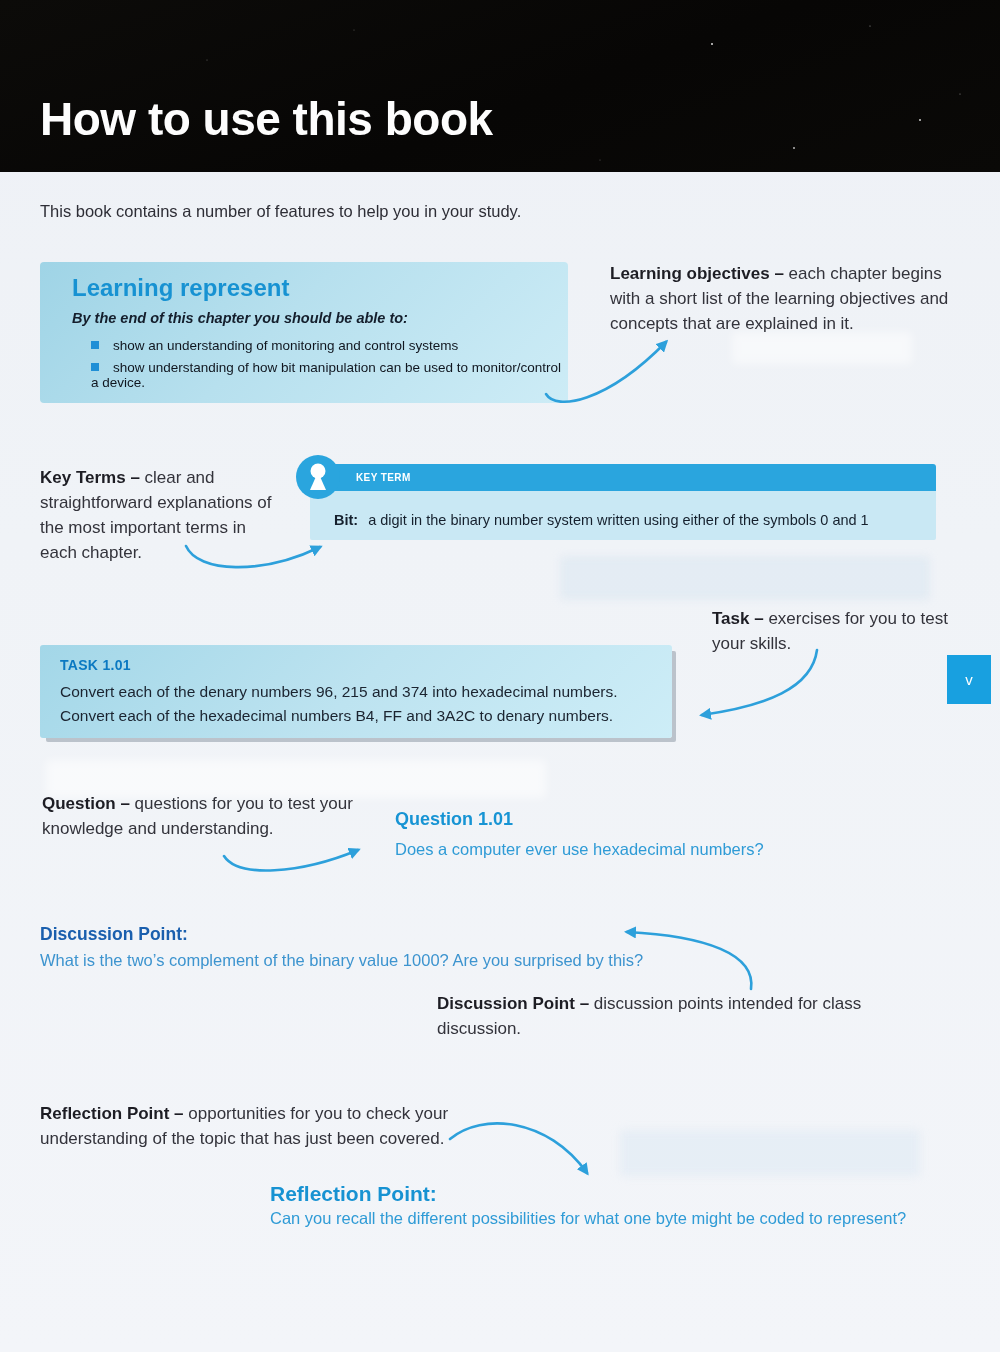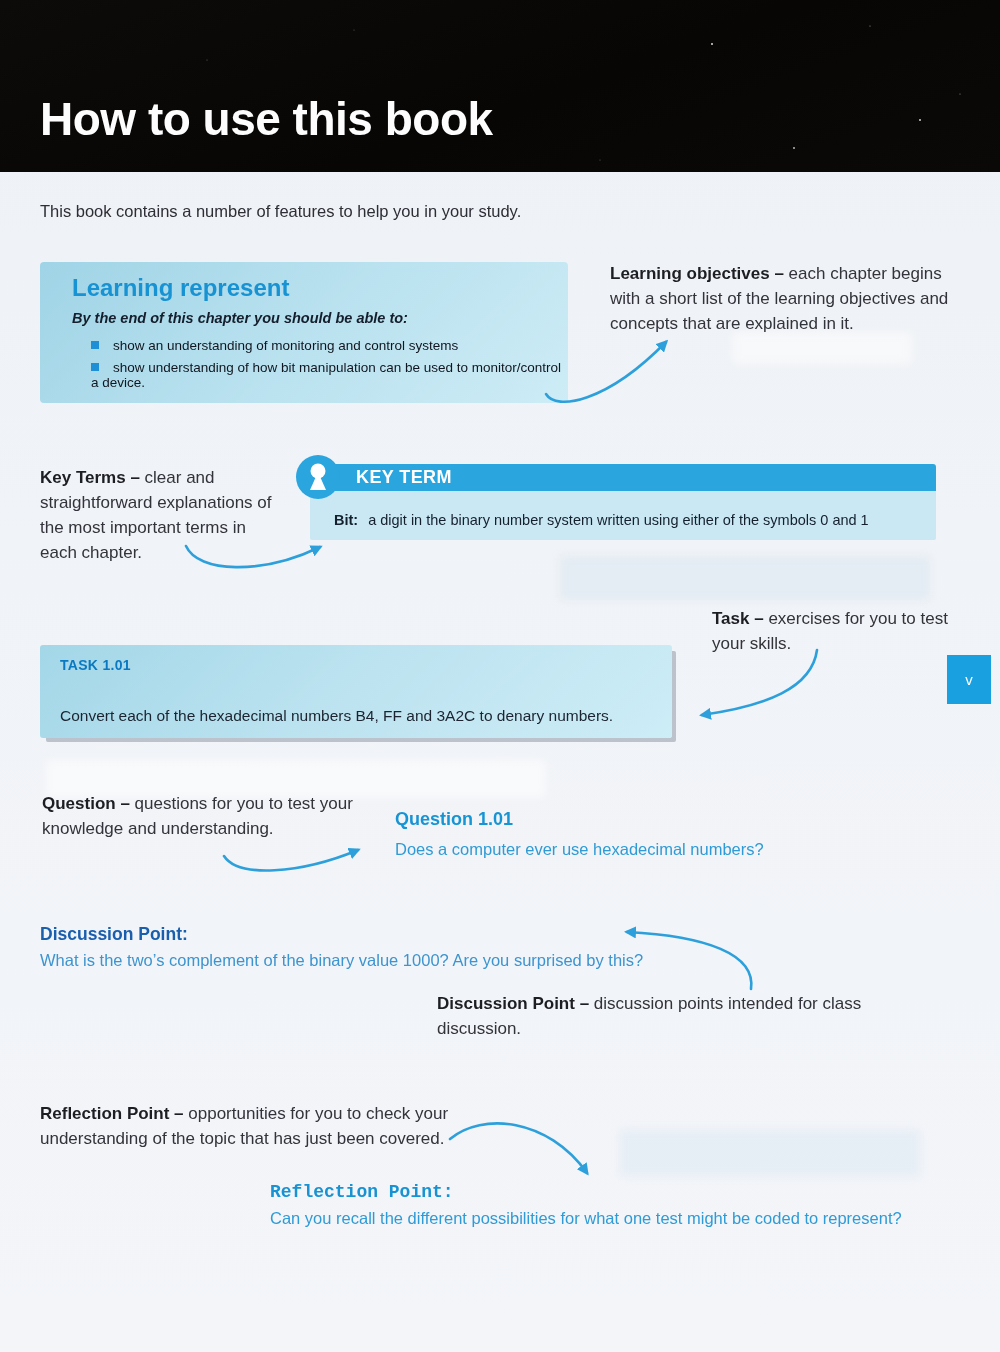--- a/index.html
+++ b/index.html
@@ -59,21 +59,21 @@
   .lo-bullet{position:absolute;left:34px;font-size:13.5px;color:#10161f;padding-left:17px;}
   .lo-bullet .sq{
     display:inline-block;width:8px;height:8px;background:#1f8fd6;
     margin-right:14px;vertical-align:1px;
   }
   .lo-b1{top:76px;} .lo-b2{top:98px;}
   
   .kt-box{position:absolute;left:310px;top:464px;width:626px;}
   .kt-header{
     height:27px;background:#2aa5de;border-radius:3px 3px 0 0;
-    color:#ffffff;font-size:18px;font-weight:700;letter-spacing:.4px;
+    color:#ffffff;font-size:10px;font-weight:700;letter-spacing:.4px;
     line-height:27px;padding-left:46px;box-sizing:border-box;
   }
   .kt-body{
     background:#c9e8f4;min-height:40px;border-radius:0 0 2px 2px;
     font-size:14.5px;color:#15202d;padding:21px 18px 12px 24px;box-sizing:border-box;
   }
   .kt-body b{margin-right:10px;}
   .kt-icon{position:absolute;left:-15px;top:-10px;width:46px;height:46px;}
   
   .task-box{
@@ -100,21 +100,21 @@
   .disc-title{
     position:absolute;left:40px;top:924px;
     font-size:17.5px;font-weight:700;color:#1a5fae;
   }
   .disc-text{
     position:absolute;left:40px;top:951px;
     font-size:16.5px;color:#3d94cf;
   }
   .refl-title{
     position:absolute;left:270px;top:1182px;
-    font-size:18px;font-weight:700;color:#1792d2;font-family:Liberation Mono, monospace;
+    font-size:21px;font-weight:700;color:#1792d2;
   }
   .refl-text{
     position:absolute;left:270px;top:1209px;width:660px;
     font-size:16.5px;color:#2f9bd6;
   }
   
   .page-tab{
     position:absolute;left:947px;top:655px;width:44px;height:49px;
     background:#18a0e0;color:#ffffff;font-size:15px;
     display:flex;align-items:center;justify-content:center;
@@ -171,20 +171,21 @@
       <b>Bit:</b><span>a digit in the binary number system written using either of the symbols 0 and 1</span>
     </div>
   </div>
 
   <div class="annotation" style="left:712px;top:607px;width:238px;">
     <b>Task – </b><span>exercises for you to test your skills.</span>
   </div>
 
   <div class="task-box">
     <div class="task-title">TASK 1.01</div>
+    <div class="task-line task-l1">Convert each of the denary numbers 96, 215 and 374 into hexadecimal numbers.</div>
     <div class="task-line task-l2">Convert each of the hexadecimal numbers B4, FF and 3A2C to denary numbers.</div>
   </div>
 
   <div class="page-tab">v</div>
 
   <div class="annotation" style="left:42px;top:792px;width:322px;">
     <b>Question – </b><span>questions for you to test your knowledge and understanding.</span>
   </div>
 
   <div class="q-title">Question 1.01</div>
@@ -195,21 +196,21 @@
 
   <div class="annotation" style="left:437px;top:992px;width:510px;">
     <b>Discussion Point – </b><span>discussion points intended for class discussion.</span>
   </div>
 
   <div class="annotation" style="left:40px;top:1102px;width:428px;">
     <b>Reflection Point – </b><span>opportunities for you to check your understanding of the topic that has just been covered.</span>
   </div>
 
   <div class="refl-title">Reflection Point:</div>
-  <div class="refl-text">Can you recall the different possibilities for what one test might be coded to represent?</div>
+  <div class="refl-text">Can you recall the different possibilities for what one byte might be coded to represent?</div>
 
   <svg class="arrows" viewBox="0 0 1000 1352">
     <defs>
       <marker id="ah" viewBox="0 0 10 10" refX="7.5" refY="5" markerWidth="4.6" markerHeight="4.6" orient="auto-start-reverse">
         <path d="M0,0 L10,5 L0,10 Z" fill="#2da0db"></path>
       </marker>
     </defs>
     <path d="M 546 394 C 556 411, 606 403, 666 342" fill="none" stroke="#2da0db" stroke-width="2.6" stroke-linecap="round" marker-end="url(#ah)"></path>
     <path d="M 186 546 C 198 573, 262 575, 320 547" fill="none" stroke="#2da0db" stroke-width="2.6" stroke-linecap="round" marker-end="url(#ah)"></path>
     <path d="M 817 650 C 812 688, 766 706, 702 715" fill="none" stroke="#2da0db" stroke-width="2.6" stroke-linecap="round" marker-end="url(#ah)"></path>

